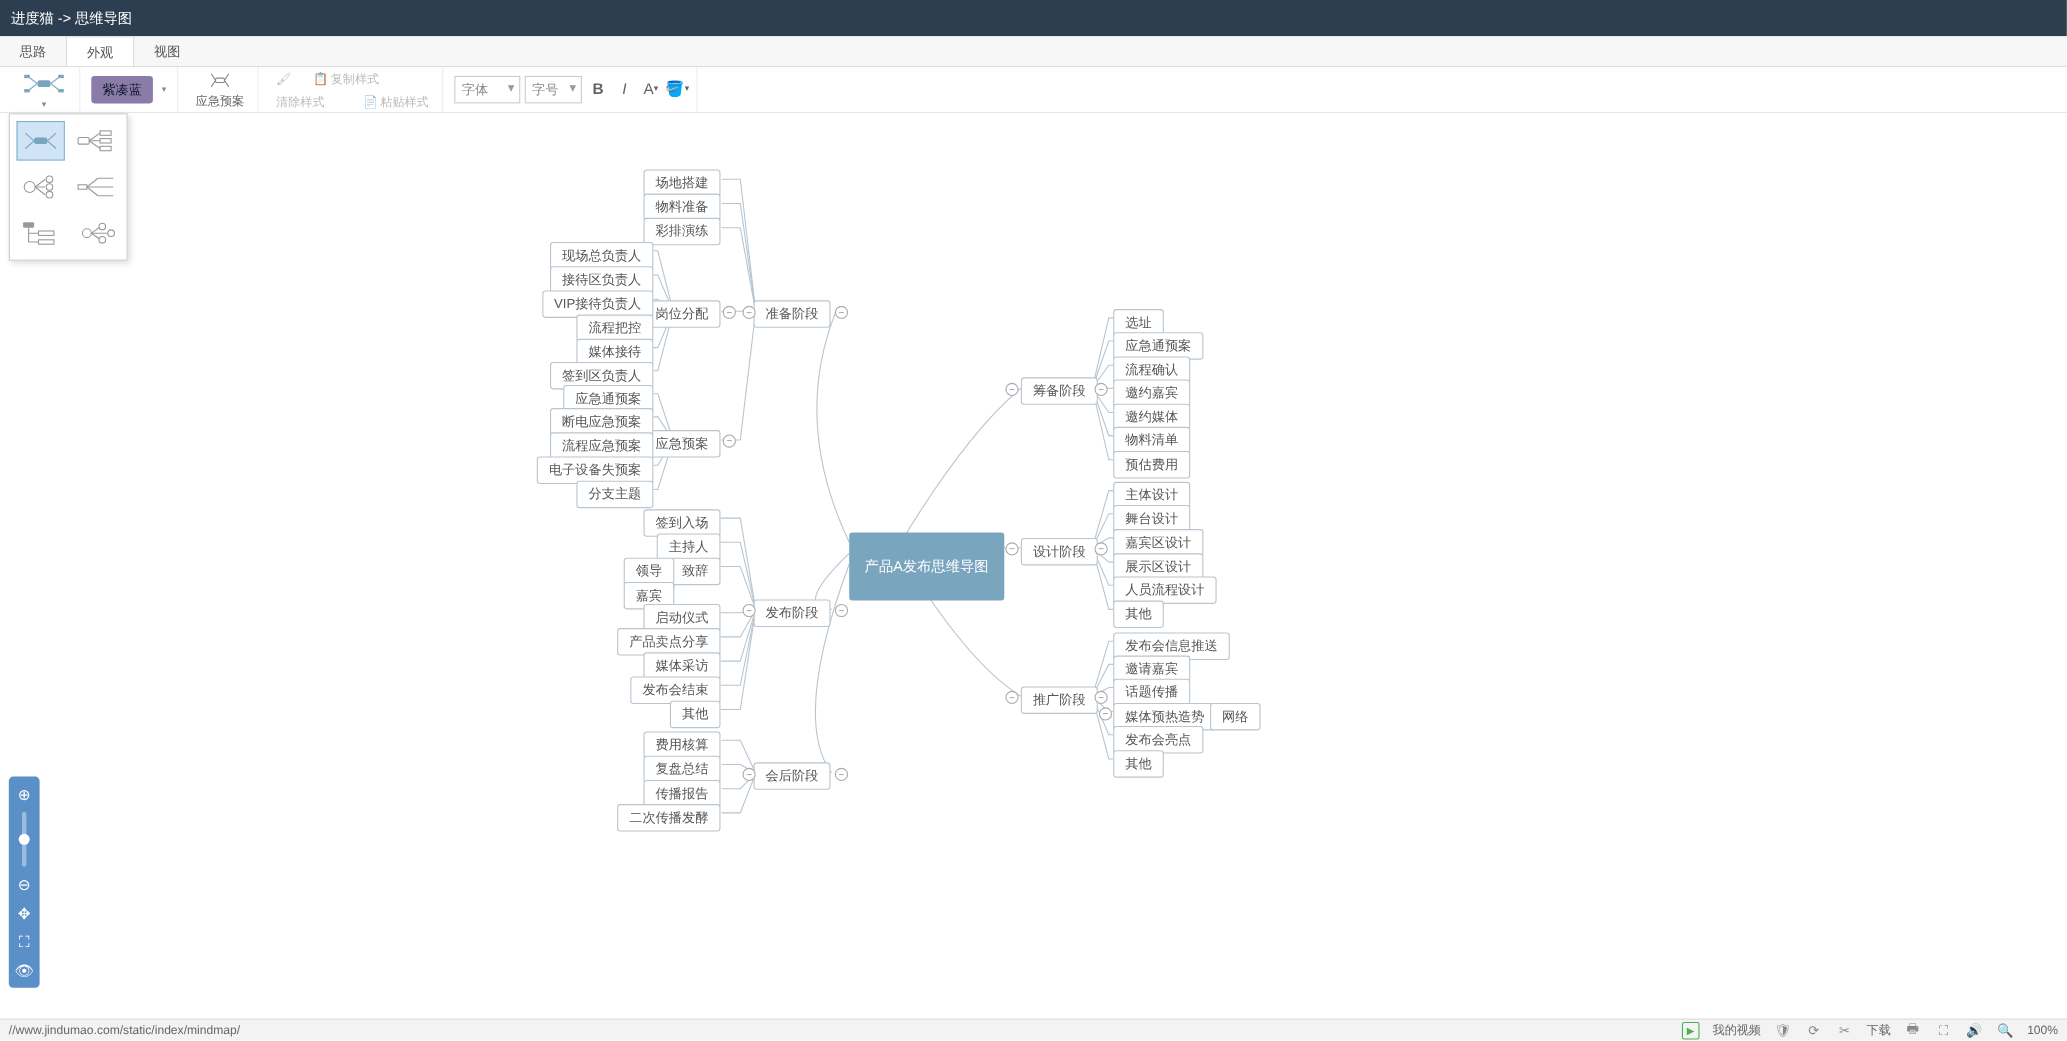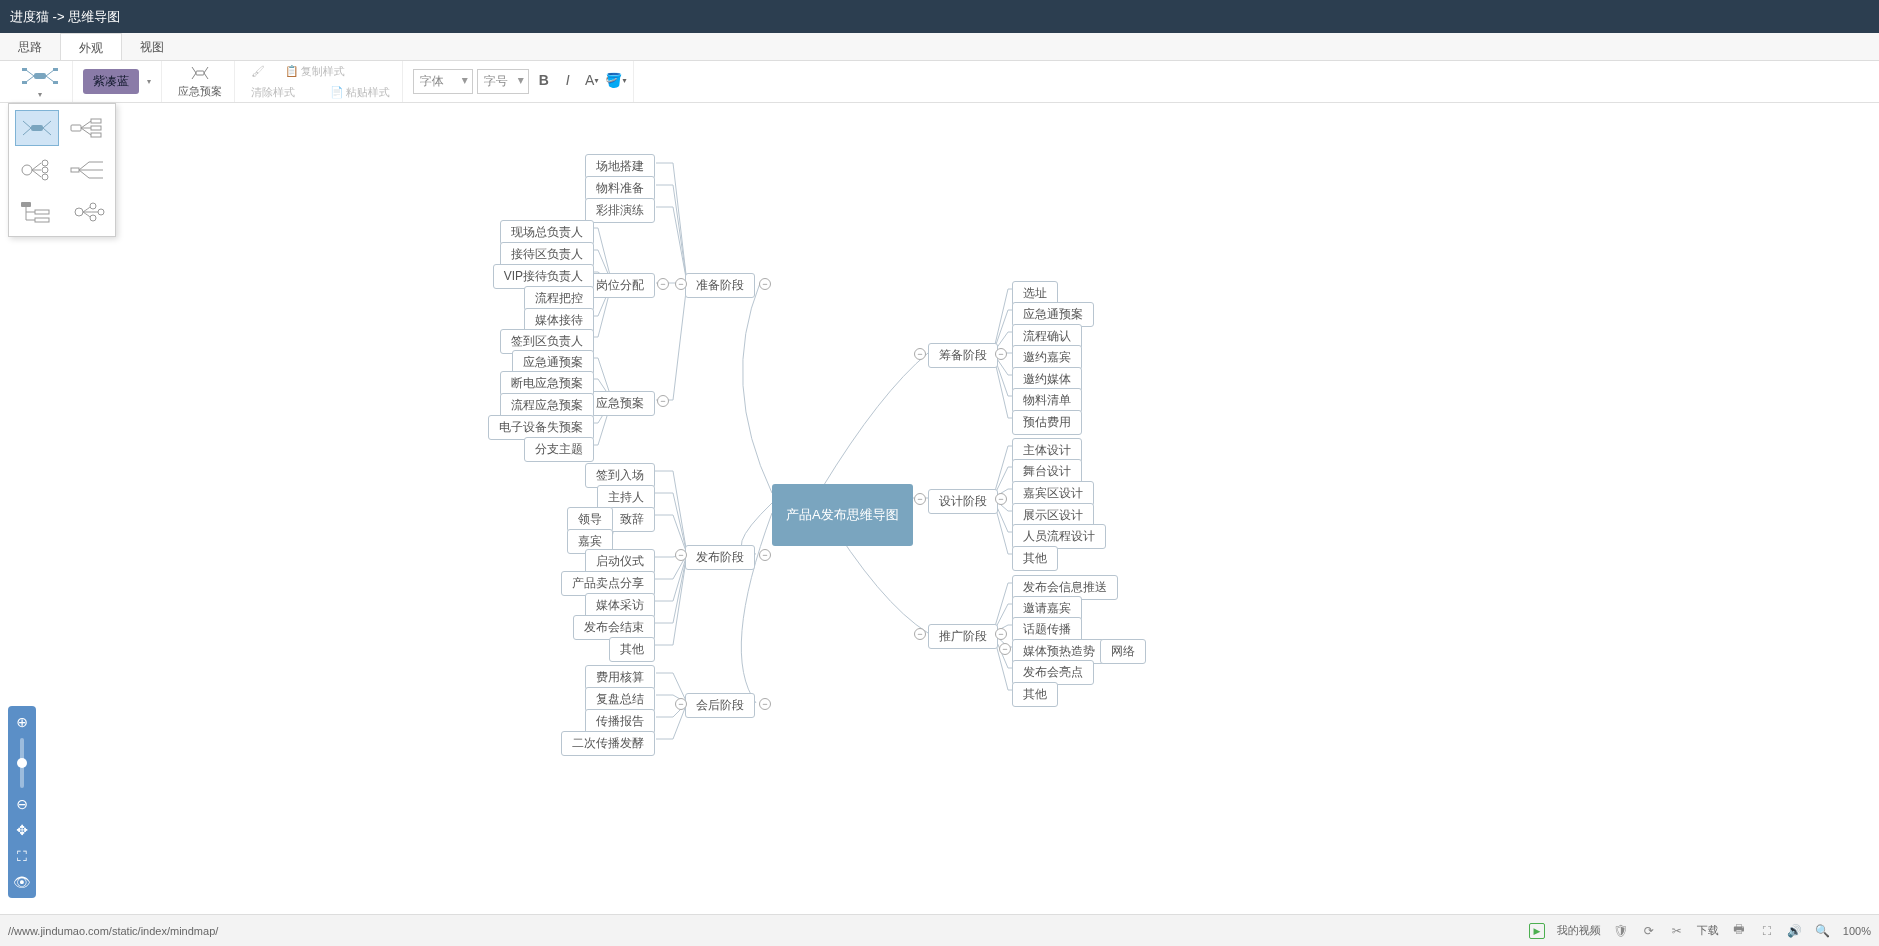--- a/index.html
+++ b/index.html
@@ -39,21 +39,21 @@
 .node.branch { border: 1px solid #b8c5d0; }
 .collapse-btn { position: absolute; width: 12px; height: 12px; border: 1px solid #aaa; border-radius: 50%; background: #fff; font-size: 9px; display: flex; align-items: center; justify-content: center; color: #888; }
 
 
 .zoom-control { position: absolute; left: 8px; bottom: 28px; width: 28px; background: #5b8fc7; border-radius: 4px; padding: 6px 0; display: flex; flex-direction: column; align-items: center; gap: 6px; }
 .zoom-icon { color: #fff; font-size: 14px; cursor: pointer; width: 20px; height: 20px; display: flex; align-items: center; justify-content: center; }
 .zoom-track { width: 4px; height: 50px; background: rgba(255,255,255,0.4); border-radius: 2px; position: relative; }
 .zoom-thumb { position: absolute; top: 20px; left: -3px; width: 10px; height: 10px; background: #fff; border-radius: 50%; }
 
 
-.status-bar { position: absolute; bottom: 0; left: 0; right: 0; height: 32px; background: #f3f3f3; border-top: 1px solid #ddd; display: flex; align-items: center; padding: 0 8px; font-size: 11px; color: #666; }
+.status-bar { position: absolute; bottom: 0; left: 0; right: 0; height: 20px; background: #f3f3f3; border-top: 1px solid #ddd; display: flex; align-items: center; padding: 0 8px; font-size: 11px; color: #666; }
 .status-url { flex: 1; }
 .status-right { display: flex; align-items: center; gap: 12px; }
 .status-icon { width: 16px; height: 16px; display: flex; align-items: center; justify-content: center; cursor: pointer; font-size: 12px; color: #888; }
 .play-icon { color: #4caf50; border: 1px solid #4caf50; border-radius: 2px; font-size: 9px; }
 svg.connector { position: absolute; top: 0; left: 0; width: 100%; height: 100%; pointer-events: none; }
 svg.connector path { stroke: #b8c5d0; stroke-width: 1; fill: none; }
 </style>
 </head>
 <body>
 

